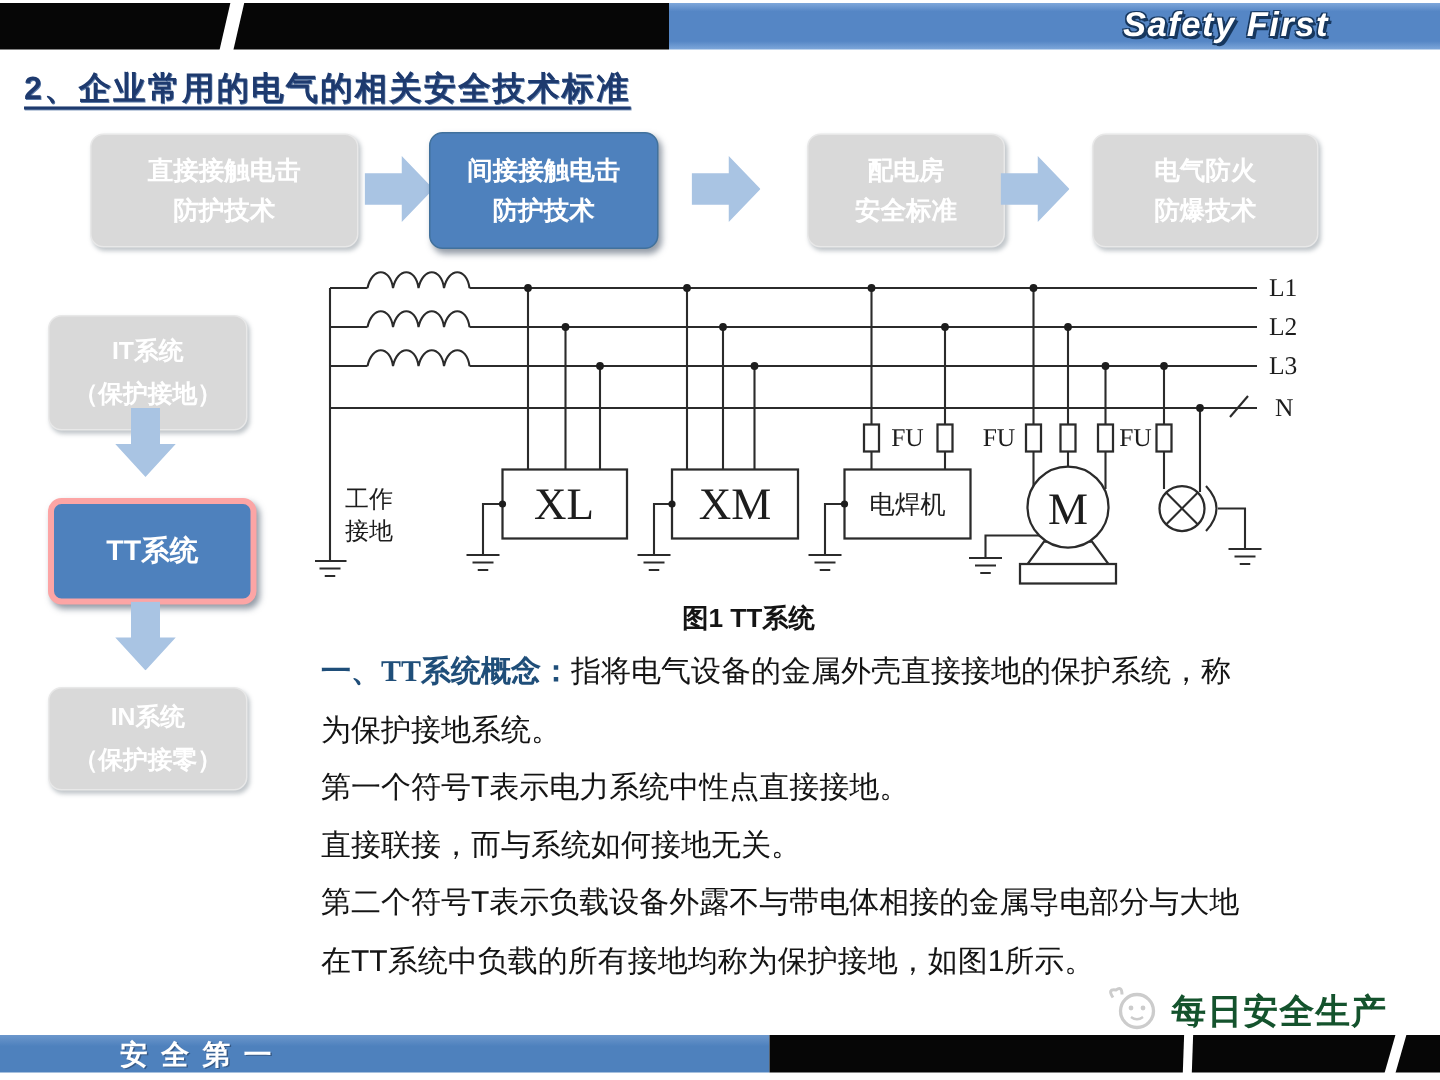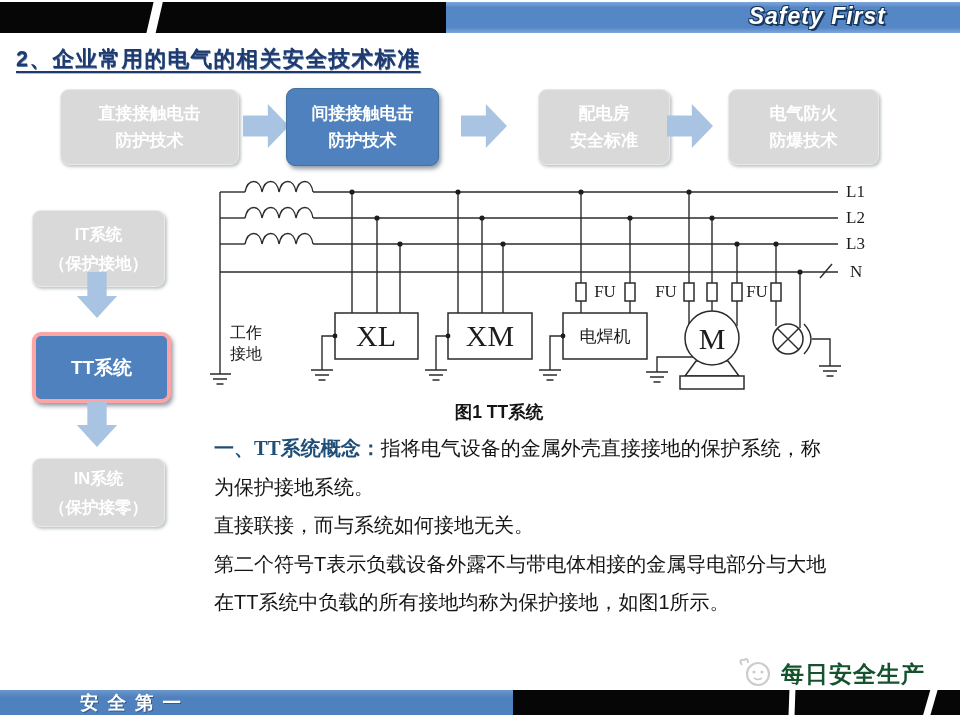--- a/index.html
+++ b/index.html
@@ -195,20 +195,21 @@
     <text class="lbl-dev" x="280" y="170" text-anchor="middle">XM</text>
     <text class="lbl-cjk" x="395" y="166" text-anchor="middle" style="font-size:17px;">电焊机</text>
     <text class="lbl-dev" x="502" y="173" text-anchor="middle">M</text>
   </svg>
 
   <div class="fig-caption">图1  TT系统</div>
 
   <div class="body-text">
     <div><span class="lead">一、TT系统概念：</span><span>指将电气设备的金属外壳直接接地的保护系统，称</span></div>
     <div>为保护接地系统。</div>
+    <div>第一个符号T表示电力系统中性点直接接地。</div>
     <div>直接联接，而与系统如何接地无关。</div>
     <div>第二个符号T表示负载设备外露不与带电体相接的金属导电部分与大地</div>
     <div>在TT系统中负载的所有接地均称为保护接地，如图1所示。</div>
   </div>
 
   <svg class="watermark-logo" width="42" height="40" viewBox="0 0 42 40">
     <path d="M6,10 Q2,4 8,5 Q12,2 12,8" fill="none" stroke="#cccccc" stroke-width="2"></path>
     <circle cx="22" cy="19" r="11" fill="#ffffff" stroke="#cccccc" stroke-width="2.2"></circle>
     <circle cx="18" cy="17" r="1.6" fill="#cccccc"></circle>
     <circle cx="26" cy="17" r="1.6" fill="#cccccc"></circle>

